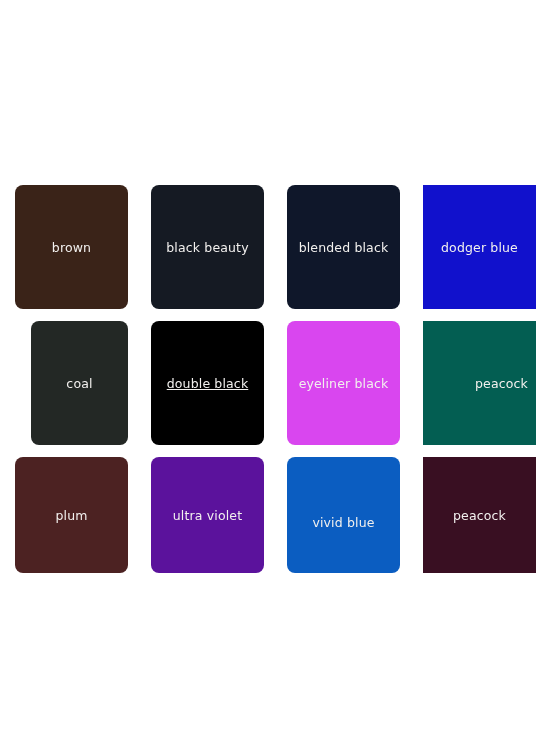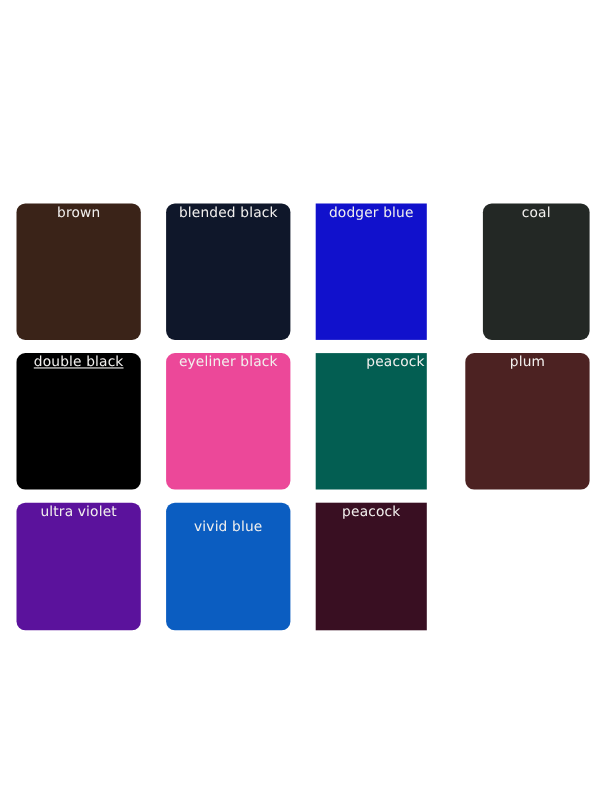--- a/index.html
+++ b/index.html
@@ -22,62 +22,65 @@
     width: 520px;
     display: grid;
     grid-template-columns: 113px 113px 113px 113px;
     grid-template-rows: 124px 124px 116px;
     column-gap: 23px;
     row-gap: 12px;
   }
   .swatch {
     position: relative;
     display: flex;
-    align-items: flex-start;
+    align-items: center;
     justify-content: center;
     border-radius: 8px;
     box-sizing: border-box;
     overflow: hidden;
   }
   
   .swatch.wide {
-    width: 101px;
+    width: 113px;
     border-radius: 0;
   }
   .swatch-label {
     color: #f2f0ee;
     font-size: 12.5px;
     line-height: 1.2;
     letter-spacing: 0.15px;
     text-align: center;
     white-space: nowrap;
     font-weight: 400;
     user-select: none;
   }
 </style>
 </head>
 <body style="background: rgb(255, 255, 255);">
 
 <div id="swatch-grid" style="background: transparent;">
     <div class="swatch" style="background: rgb(58, 35, 24);">
       <span class="swatch-label" style="color: rgb(242, 240, 238);">brown</span>
     </div>
+    <div class="swatch" style="background: rgb(21, 26, 35);">
+      <span class="swatch-label" style="color: rgb(242, 240, 238);">black beauty</span>
+    </div>
     <div class="swatch" style="background: #0f172a;">
       <span class="swatch-label" style="color: rgb(242, 240, 238);">blended black</span>
     </div>
     <div class="swatch wide" style="background: rgb(17, 17, 204);">
       <span class="swatch-label" style="color: rgb(242, 240, 238);">dodger blue</span>
     </div>
     <div class="swatch" style="background: rgb(35, 40, 37); margin-left: 16px;">
       <span class="swatch-label" style="color: rgb(242, 240, 238);">coal</span>
     </div>
     <div class="swatch" style="background: rgb(0, 0, 0);">
       <span class="swatch-label" style="color: rgb(242, 240, 238); text-decoration: underline;">double black</span>
     </div>
-    <div class="swatch" style="background: #ec4899;">
+    <div class="swatch" style="background: #d946ef;">
       <span class="swatch-label" style="color: rgb(242, 240, 238);">eyeliner black</span>
     </div>
     <div class="swatch wide" style="background: rgb(3, 94, 82);">
       <span class="swatch-label" style="color: rgb(242, 240, 238); margin-left: 44px;">peacock</span>
     </div>
     <div class="swatch" style="background: rgb(76, 34, 34);">
       <span class="swatch-label" style="color: rgb(242, 240, 238);">plum</span>
     </div>
     <div class="swatch" style="background: rgb(91, 18, 156);">
       <span class="swatch-label" style="color: rgb(242, 240, 238);">ultra violet</span>

